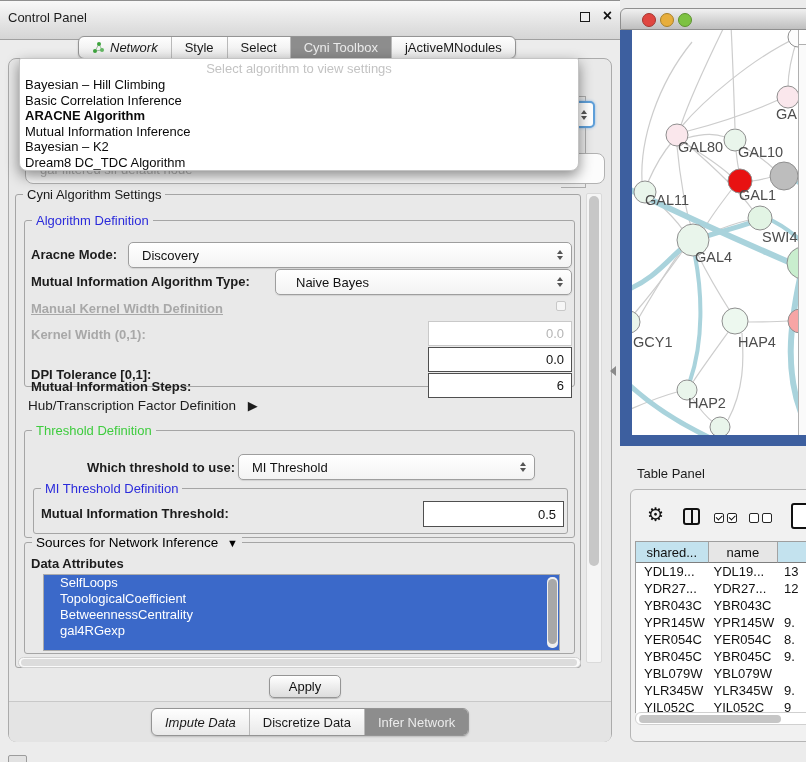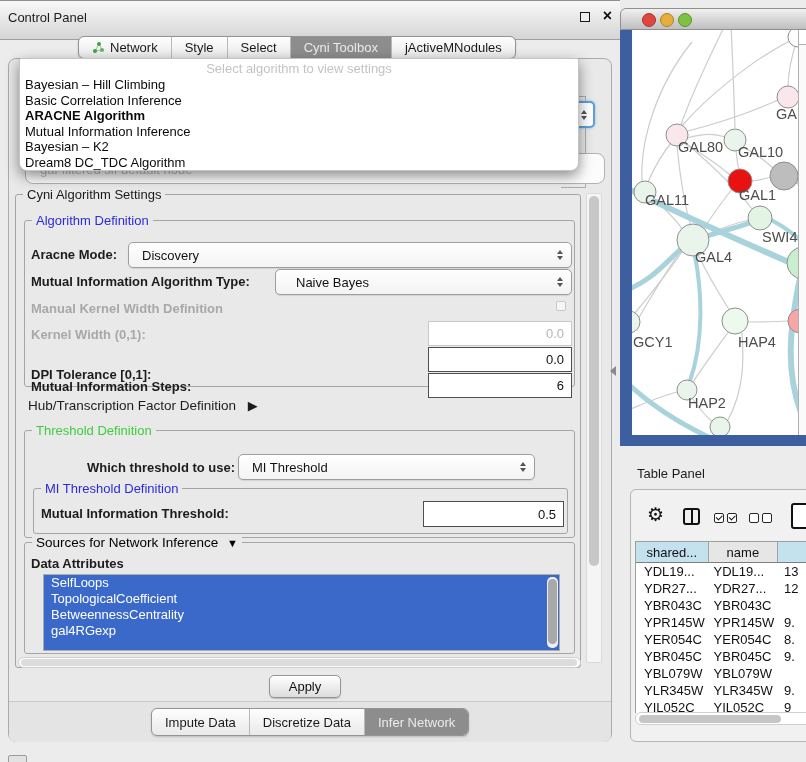--- a/index.html
+++ b/index.html
@@ -12,29 +12,29 @@
   .fs { position:absolute; border:1px solid #A5A5A5; border-radius:3px; }
   .legend { position:absolute; top:-8px; left:7px; background:#E9E9E9; padding:0 4px; font-size:13px; white-space:nowrap; }
   .combo { position:absolute; background:linear-gradient(#FFFFFF,#F3F3F3); border:1px solid #9E9E9E; border-radius:5px; font-size:13px; color:#111; display:flex; align-items:center; padding-left:13px; box-shadow:0 1px 1px rgba(0,0,0,.10); }
   .arrows { position:absolute; right:8px; top:50%; transform:translateY(-50%); display:flex; flex-direction:column; gap:2px; }
   .tu { width:0; height:0; border-left:3.5px solid transparent; border-right:3.5px solid transparent; border-bottom:4px solid #555; }
   .td { width:0; height:0; border-left:3.5px solid transparent; border-right:3.5px solid transparent; border-top:4px solid #555; }
   .field { position:absolute; background:#FFF; border:1px solid #4F4F4F; font-size:13px; color:#111; display:flex; align-items:center; justify-content:flex-end; padding:0 7px; }
   .field.dis { border-color:#C9C9C9; color:#B5B5B5; }
   .seg-tabs { position:absolute; display:flex; border:1px solid #949494; border-radius:6px; overflow:hidden; background:linear-gradient(#FEFEFE,#E9E9E9); box-shadow:0 1px 2px rgba(0,0,0,.18); }
   .seg { font-size:13px; color:#1A1A1A; padding:0 13px; border-left:1px solid #B9B9B9; display:flex; align-items:center; gap:5px; white-space:nowrap; }
-  .seg:first-child { border-left:none; }
+  .seg:first-child { border-left:none;font-style:italic; }
   .seg.sel { background:#8D8D8D; color:#EBEBEB; }
   .titlebar { position:absolute; left:0; top:0; width:620px; height:40px; background:linear-gradient(#F8F8F8,#D5D5D5); border-top:1px solid #8F8F8F; border-bottom:1px solid #A0A0A0; }
   .popup { position:absolute; background:#FFF; border:1px solid #C4C4C4; border-radius:2px 2px 8px 8px; box-shadow:0 5px 14px rgba(0,0,0,.45); z-index:20; padding-top:2px; }
   .popup .ph { text-align:center; color:#C3C3C3; font-size:13px; height:16px; }
   .popup .it { font-size:13px; color:#0A0A0A; line-height:15.5px; padding-left:5px; white-space:nowrap; }
   .popup .it.b { font-weight:bold; }
   .listbox { position:absolute; background:#3B69C9; border:1px solid #ABABAB; overflow:hidden; }
-  .li { height:16px; line-height:16px; color:#FFF; font-size:13px; padding-left:7px; white-space:nowrap; }
+  .li { height:16px; line-height:16px; color:#FFF; font-size:13px; padding-left:16px; white-space:nowrap; }
   .ck { position:absolute; width:10px; height:10px; border:1.6px solid #262626; border-radius:2px; background:#FFF; }
   .ck.on::after { content:""; position:absolute; left:1px; top:1px; width:5px; height:2.5px; border-left:1.6px solid #111; border-bottom:1.6px solid #111; transform:rotate(-45deg); }
   .sb-v { position:absolute; background:#F5F5F5; border:1px solid #DADADA; border-radius:2px; }
   .sb-thumb { position:absolute; background:#C7C7C7; border-radius:5px; }
   .hsb { position:absolute; background:#FAFAFA; border:1px solid #D0D0D0; border-radius:6px; }
   .btn { position:absolute; background:linear-gradient(#FFFFFF,#DCDCDC); border:1px solid #959595; border-radius:5px; font-size:13px; color:#111; display:flex; align-items:center; justify-content:center; box-shadow:0 1px 1px rgba(0,0,0,.2); }
   .net-frame { position:absolute; background:#3D5F9F; }
   .tl { position:absolute; width:14px; height:14px; border-radius:50%; top:4px; }
   .tp-box { position:absolute; background:#F1F1F1; border:1px solid #B5B5B5; border-radius:6px; }
   .th { display:flex; }
@@ -123,21 +123,21 @@
 
         <span class="lbl" style="left:6px;top:53px;">Mutual Information Algorithm Type:</span>
         <div class="combo" style="left:250px;top:48px;width:297px;height:26px;padding-left:20px;">
           <span>Naive Bayes</span>
           <span class="arrows">
               <span class="tu"></span>
               <span class="td"></span>
             </span>
         </div>
 
-        <span class="lbl dis" style="left:6px;top:80px;">Manual Kernel Width Definition</span>
+        <span class="lbl dis" style="left:6px;top:80px;text-decoration:underline;">Manual Kernel Width Definition</span>
         <span class="ck" style="left:531px;top:80px;border-color:#C8C8C8;background:#F6F6F6;"></span>
 
         <span class="lbl dis" style="left:6px;top:106px;">Kernel Width (0,1):</span>
         <div class="field dis" style="left:403px;top:100px;width:144px;height:25px;">0.0</div>
 
         <span class="lbl" style="left:6px;top:132px;margin-top:14px;">DPI Tolerance [0,1]:</span>
         <div class="field" style="left:403px;top:126px;width:144px;height:25px;">0.0</div>
 
         <span class="lbl" style="left:6px;top:158px;">Mutual Information Steps:</span>
         <div class="field" style="left:403px;top:152px;width:144px;height:25px;">6</div>

